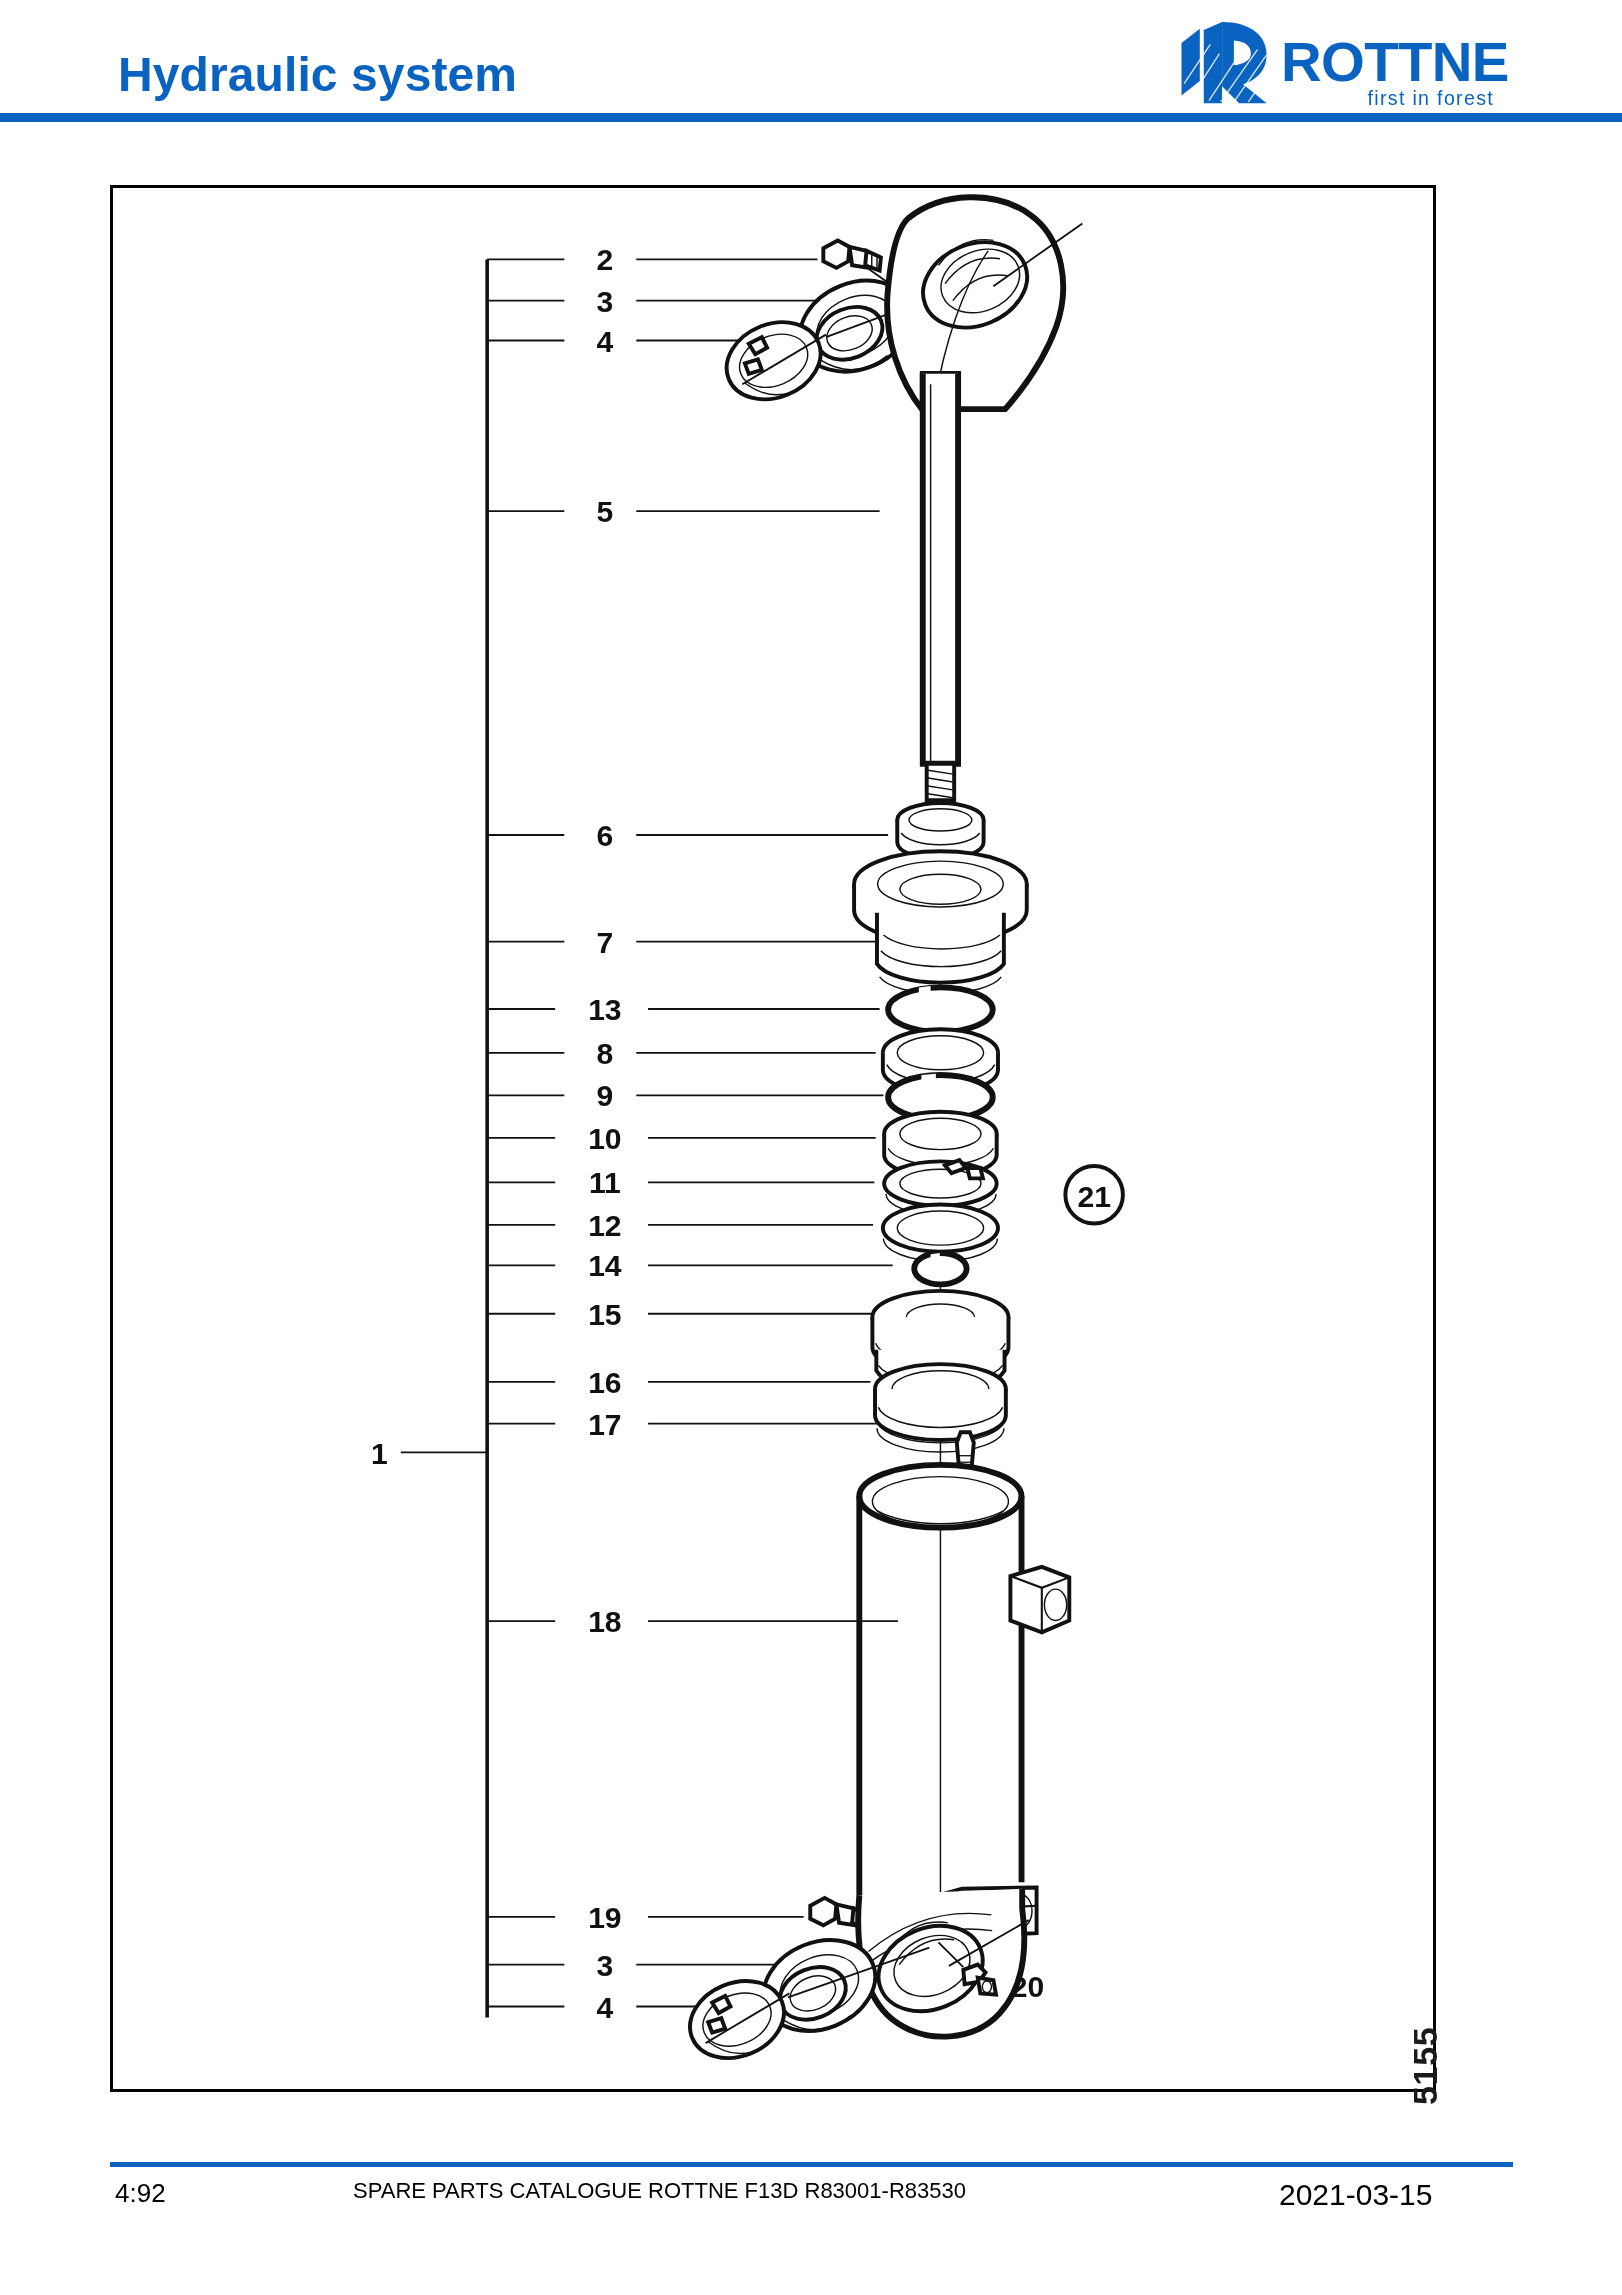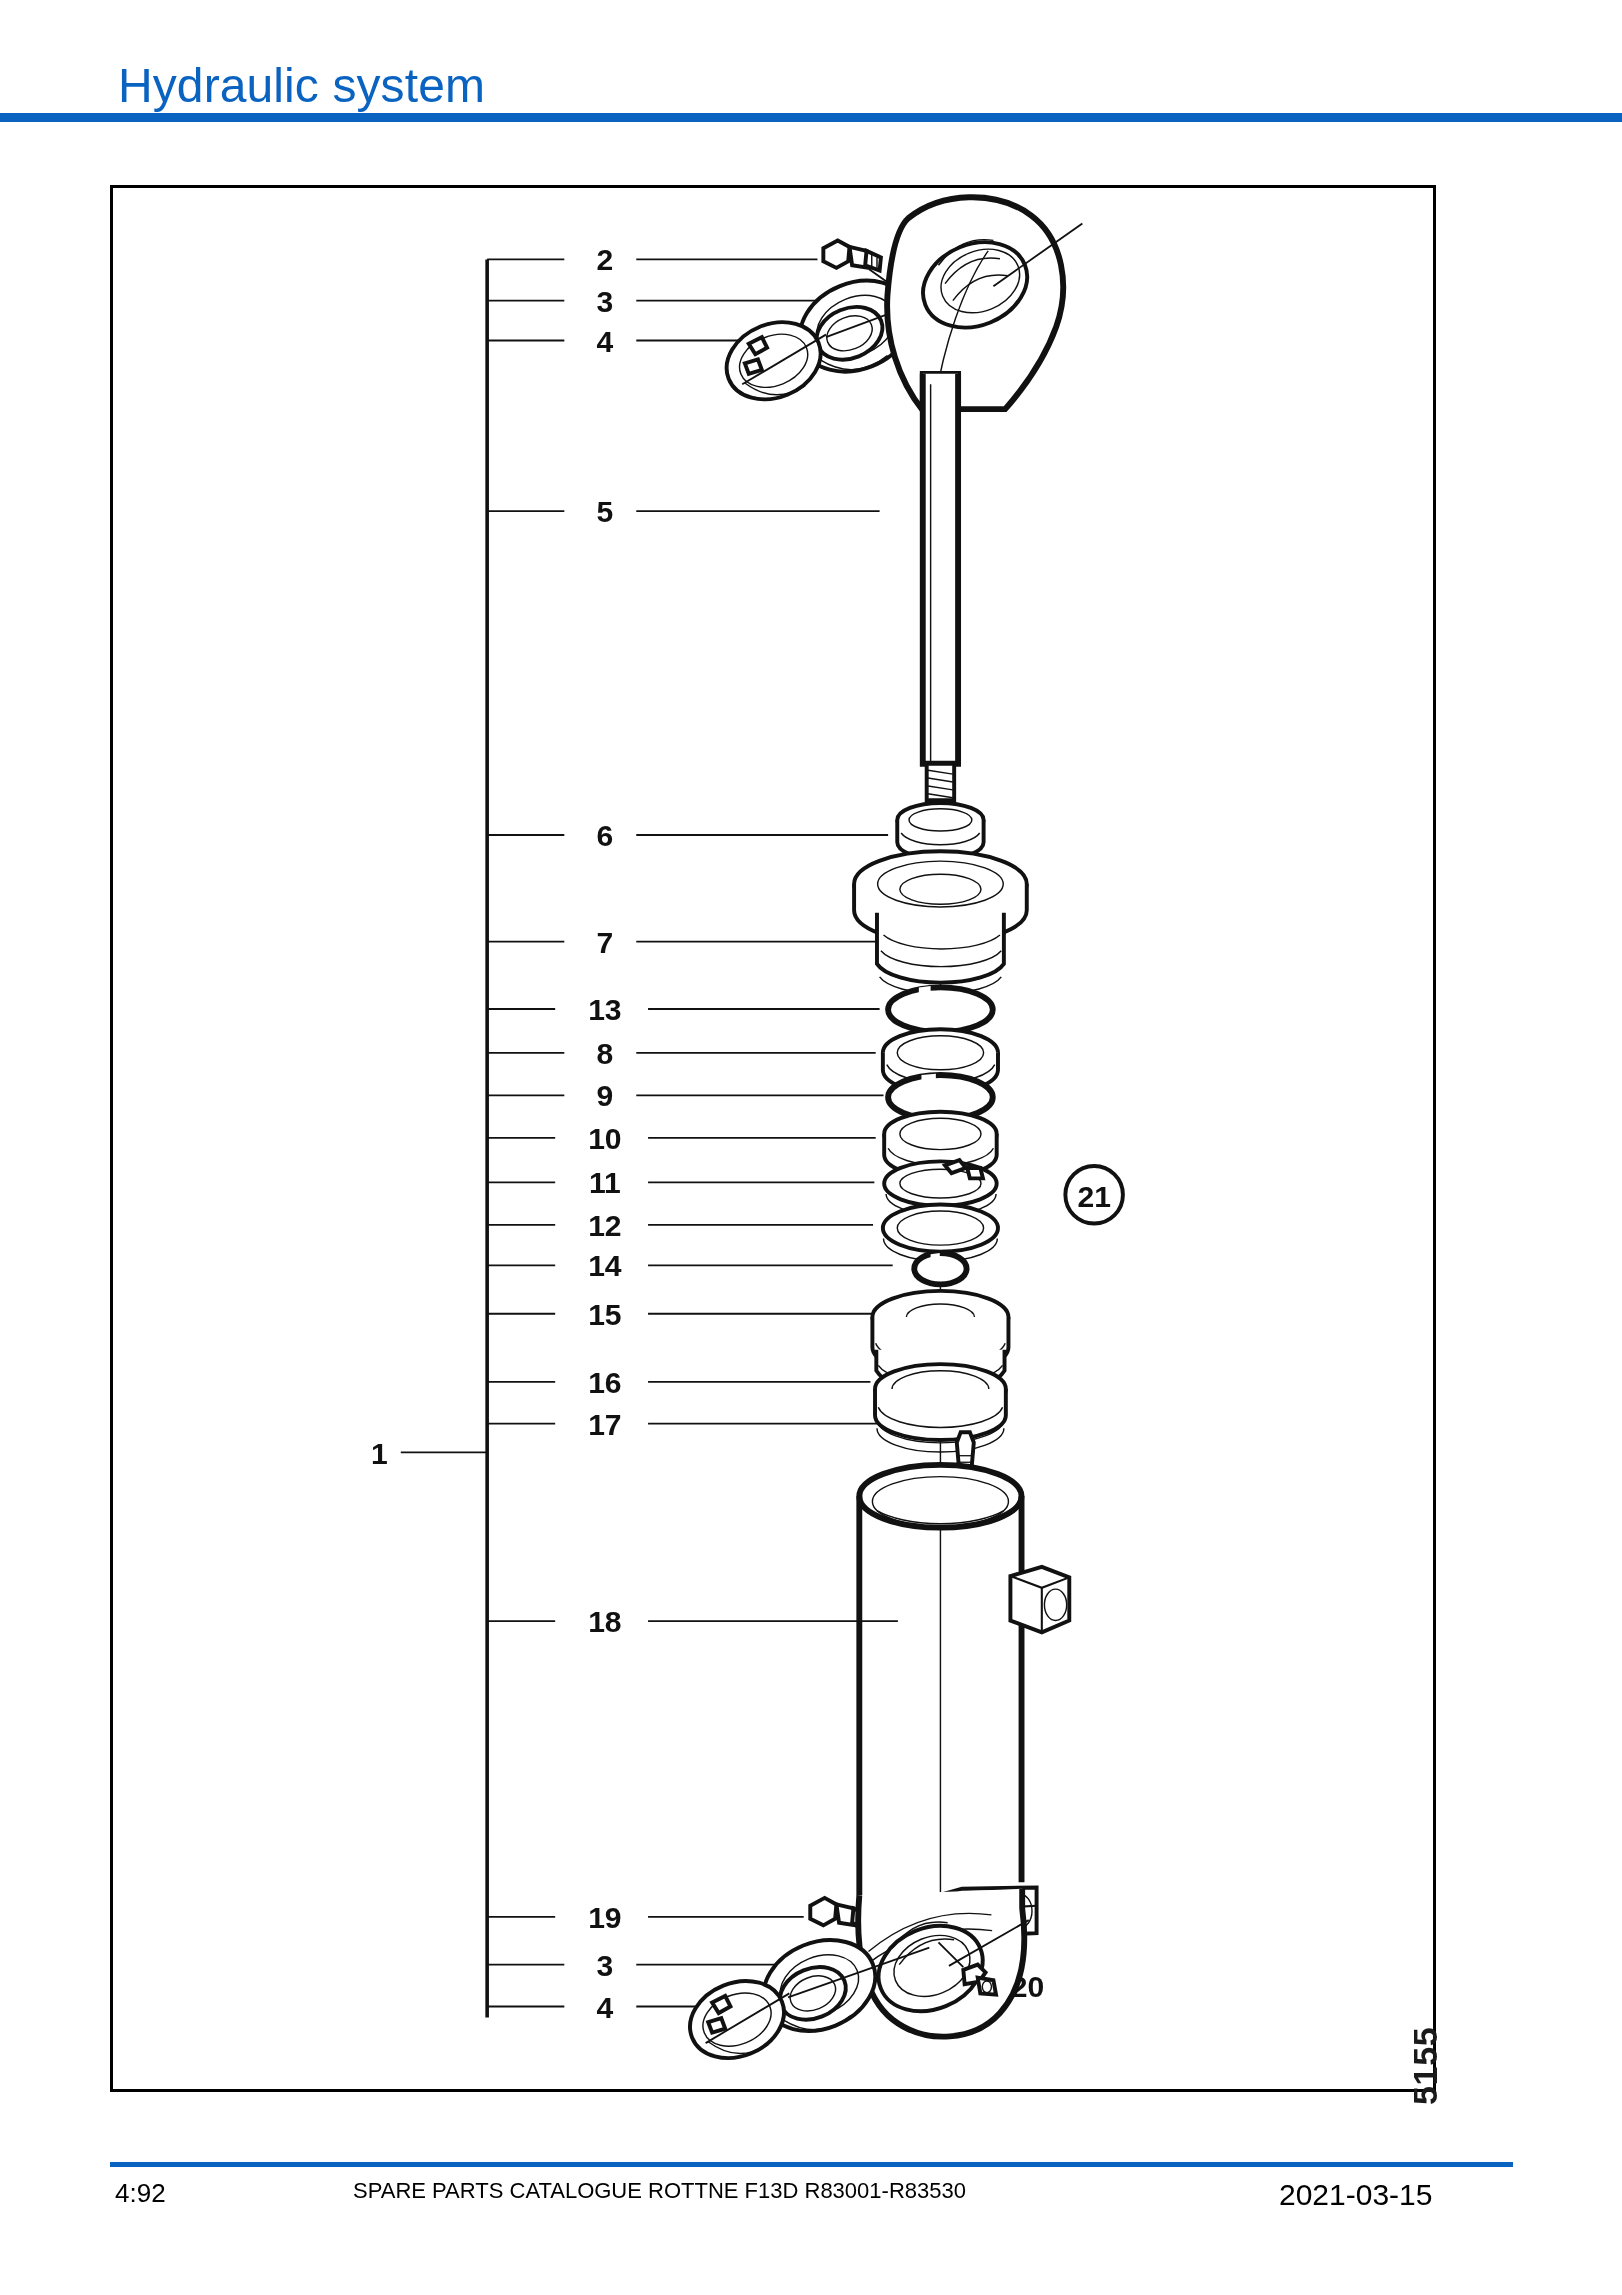--- a/index.html
+++ b/index.html
@@ -12,22 +12,22 @@
     overflow:hidden;
     -webkit-font-smoothing:antialiased;
   }
   .page{position:absolute;inset:0;}
 
   
   #header-bar{
     position:absolute;left:0;top:0;width:1622px;height:124px;
   }
   #page-title{
-    position:absolute;left:118px;top:58px;
-    font-size:48px;font-weight:400;color:#0A63C0;
+    position:absolute;left:118px;top:47px;
+    font-size:48px;font-weight:700;color:#0A63C0;
     letter-spacing:0.1px;white-space:nowrap;
   }
   #header-rule{
     position:absolute;left:0;top:113px;width:1622px;height:8.5px;
     background:#0A63C0;
   }
 
   
   #brand-logo{
     position:absolute;left:1171px;top:18.3px;width:393px;height:92px;
@@ -74,20 +74,43 @@
 </style>
 </head>
 <body>
 
 <div class="page">
 
   <div id="header-bar">
 
     <div id="page-title">Hydraulic system</div>
 
+    <div id="brand-logo">
+      <svg viewBox="0 0 600 140" xmlns="http://www.w3.org/2000/svg">
+        <g fill="#0A63C0">
+
+          <path d="M16 38 L44 16 L44 96 L16 118 Z"></path>
+          <path d="M50 18 L78 6 L78 130 L50 130 Z"></path>
+          <path d="M78 6 C120 6 146 26 146 56 C146 80 130 95 110 101
+                   L146 130 L104 130 L78 104 Z
+                   M96 34 L96 72 C112 70 122 64 122 54 C122 42 112 35 96 34 Z"></path>
+
+          <g stroke="#ffffff" stroke-width="2" fill="none" opacity="0.85">
+            <line x1="20" y1="100" x2="60" y2="40"></line>
+            <line x1="34" y1="116" x2="74" y2="54"></line>
+            <line x1="58" y1="126" x2="108" y2="50"></line>
+            <line x1="76" y1="128" x2="132" y2="48"></line>
+            <line x1="96" y1="128" x2="146" y2="56"></line>
+            <line x1="118" y1="128" x2="146" y2="88"></line>
+          </g>
+        </g>
+        <text x="168" y="96" font-family="'Liberation Sans', sans-serif" font-size="86" font-weight="bold" fill="#0A63C0" letter-spacing="-1">ROTTNE</text>
+        <text x="300" y="132" font-family="'Liberation Sans', sans-serif" font-size="30" fill="#0A63C0" letter-spacing="2">first in forest</text>
+      </svg>
+    </div>
 
     <div id="header-rule"></div>
   </div>
 
   <div id="diagram-frame">
 
     <svg id="diagram-svg" viewBox="0 0 2015 2903" xmlns="http://www.w3.org/2000/svg">
 
       <defs>
         <style>

